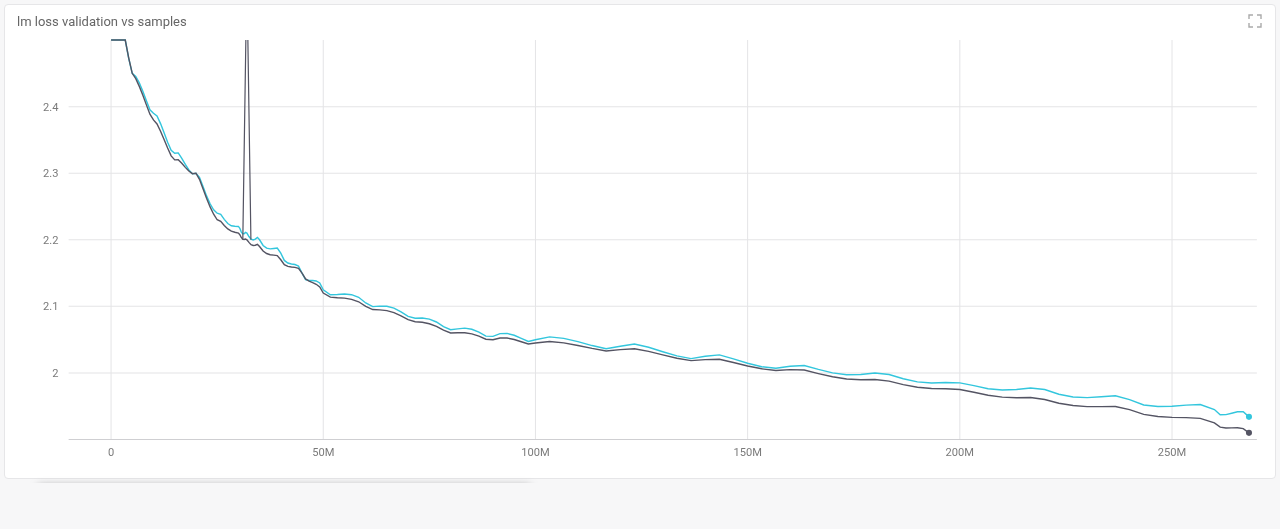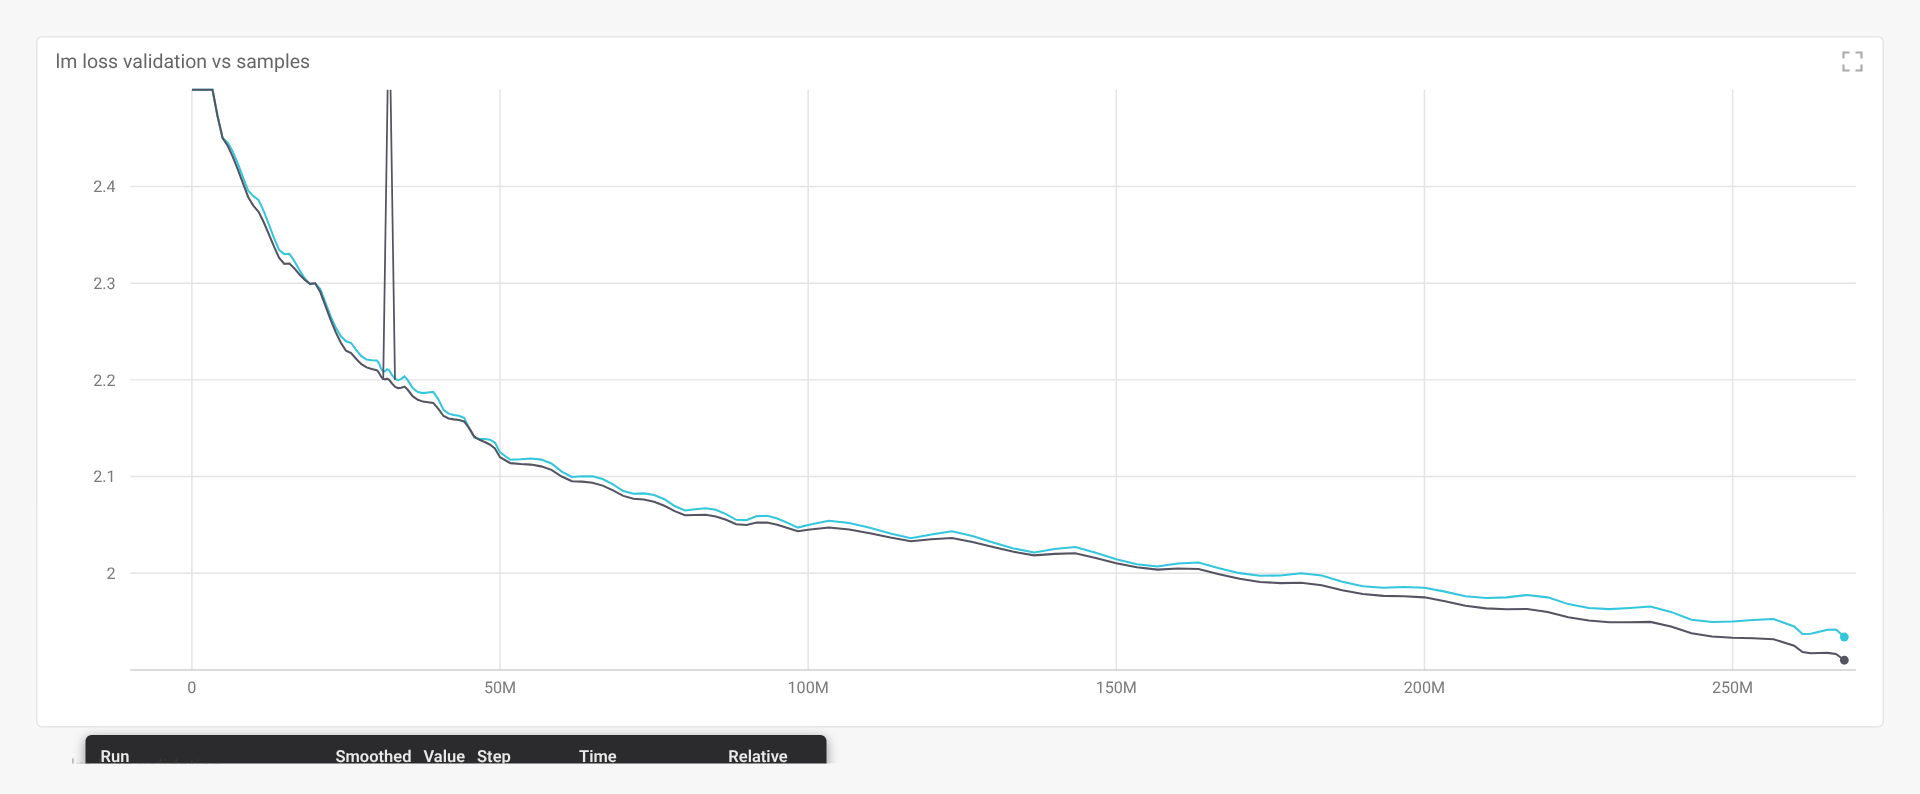--- a/index.html
+++ b/index.html
@@ -1,16 +1,16 @@
 <!DOCTYPE html>
 <html><head>
 <meta charset="utf-8">
 <style>
   html,body{margin:0;padding:0;background:#f7f7f8;font-family:-apple-system,BlinkMacSystemFont,"Segoe UI",Roboto,Helvetica,Arial,sans-serif;color:#4a4a4a;}
-  .panel{position:relative;margin:24px;background:#fff;border:1px solid #e6e6e8;border-radius:4px;box-shadow:0 0 0 rgba(0,0,0,0);}
+  .panel{position:relative;margin:4px;background:#fff;border:1px solid #e6e6e8;border-radius:4px;box-shadow:0 0 0 rgba(0,0,0,0);}
   .title-bar{display:flex;align-items:center;justify-content:space-between;padding:8px 12px 6px 12px;font-size:13px;color:#666;}
   .fs-icon{width:16px;height:16px;display:inline-flex;align-items:center;justify-content:center;cursor:pointer;color:#aaa;}
   .chart-wrap{position:relative;padding:0 8px 8px 8px;}
   svg{display:block;width:100%;height:auto;}
   .grid line{stroke:#e4e4e6;stroke-width:1;}
   .axis text{font-size:11px;fill:#7a7a7a;}
   .series-dark{stroke:#545463;stroke-width:1.4;fill:none;}
   .series-light{stroke:#33c6dd;stroke-width:1.4;fill:none;}
   .spike{stroke:#545463;stroke-width:1.2;fill:none;}
   .end-dot-dark{fill:#545463;}

